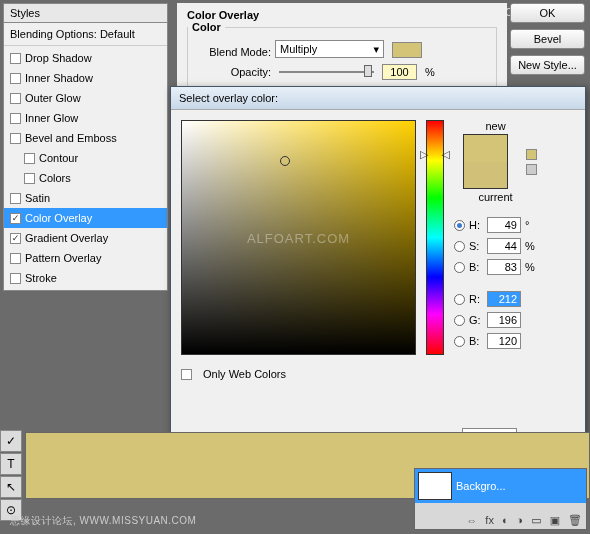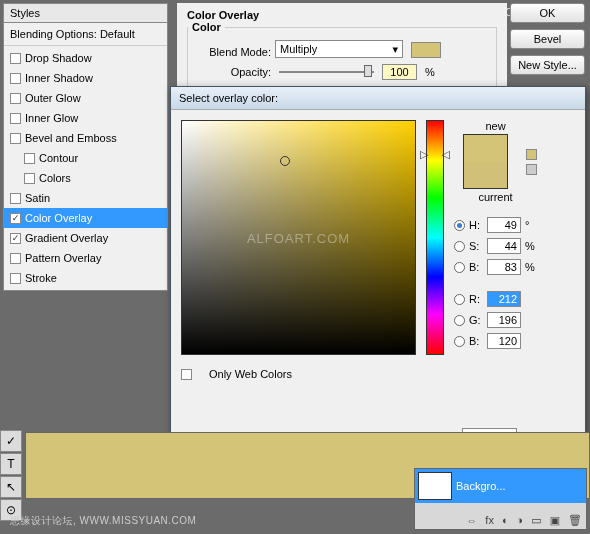--- a/index.html
+++ b/index.html
@@ -14,21 +14,21 @@
 .style-item.indent { padding-left: 20px; }
 .checkbox { width: 11px; height: 11px; border: 1px solid #888; background: white; display: inline-flex; align-items: center; justify-content: center; font-size: 9px; line-height: 1; }
 .checkbox.checked::before { content: '✓'; color: #333; }
 .style-item.selected .checkbox.checked::before { color: #333; }
 
 .overlay-section { position: absolute; left: 177px; top: 3px; width: 330px; background: #f0f0f0; padding: 6px 10px; }
 .overlay-fieldset { border: 1px solid #ccc; padding: 6px 8px 10px 8px; position: relative; margin-top: 6px; }
 .overlay-legend { position: absolute; top: -7px; left: 0; background: #f0f0f0; padding: 0 4px; font-weight: bold; }
 .mode-row { display: flex; align-items: flex-end; gap: 4px; margin-top: 6px; }
 .mode-label { width: 75px; text-align: right; }
-.mode-select { width: 128px; height: 18px; border: 1px solid #888; background: white; display: flex; align-items: center; padding: 0 4px; justify-content: space-between; }
+.mode-select { width: 109px; height: 18px; border: 1px solid #888; background: white; display: flex; align-items: center; padding: 0 4px; justify-content: space-between; }
 .swatch { width: 30px; height: 16px; background: #d4c478; border: 1px solid #888; margin-left: 4px; }
 .opacity-row { display: flex; align-items: center; gap: 8px; margin-top: 6px; }
 .slider { width: 95px; height: 16px; position: relative; display: flex; align-items: center; }
 .slider-track { height: 2px; background: #888; width: 100%; }
 .slider-thumb { position: absolute; right: 2px; top: 1px; width: 8px; height: 12px; background: #ddd; border: 1px solid #666; }
 .num-input { width: 35px; height: 16px; border: 1px solid #888; background: #fef9c3; text-align: center; }
 
 .btn-col { position: absolute; right: 5px; top: 3px; width: 75px; display: flex; flex-direction: column; gap: 6px; }
 .btn { height: 20px; background: linear-gradient(#fdfdfd,#e2e2e2); border: 1px solid #888; border-radius: 3px; display: flex; align-items: center; justify-content: center; cursor: pointer; }
 
@@ -51,21 +51,21 @@
 
 .hsb-rgb { display: flex; flex-direction: column; gap: 5px; margin-top: 10px; }
 .val-row { display: flex; align-items: center; gap: 4px; }
 .radio { width: 11px; height: 11px; border: 1px solid #666; border-radius: 50%; background: white; display: inline-flex; align-items: center; justify-content: center; }
 .radio.on::before { content: ''; width: 5px; height: 5px; background: #3a7bd5; border-radius: 50%; }
 .val-label { width: 14px; }
 .val-input { width: 34px; height: 16px; border: 1px solid #888; background: white; text-align: right; padding-right: 3px; }
 .val-input.sel { background: #3399ff; color: white; }
 .unit { width: 12px; }
 
-.webcolors-row { position: absolute; left: 10px; top: 258px; display: flex; align-items: center; gap: 17px; }
+.webcolors-row { position: absolute; left: 10px; top: 258px; display: flex; align-items: center; gap: 11px; }
 .hex-row { position: absolute; left: 280px; top: 318px; display: flex; align-items: center; gap: 5px; }
 
 .toolbar-left { position: absolute; left: 0; top: 430px; width: 22px; display: flex; flex-direction: column; gap: 1px; }
 .tool-btn { width: 22px; height: 22px; background: #dcdcdc; border: 1px solid #888; display: flex; align-items: center; justify-content: center; font-size: 12px; }
 
 .bottom-bg { position: absolute; left: 25px; top: 432px; right: 0; bottom: 35px; background: #d4c478; border: 1px solid #666; }
 .wm-top { position: absolute; right: 60px; top: 6px; font-size: 10px; color: #fff; opacity: 0.8; letter-spacing: 0.5px; }
 .wm-bottom { position: absolute; left: 10px; bottom: 6px; font-size: 10px; color: #ccc; letter-spacing: 0.5px; }
 
 .layers-strip { position: absolute; left: 414px; top: 468px; right: 3px; height: 62px; background: #d8d8d8; border: 1px solid #666; }

